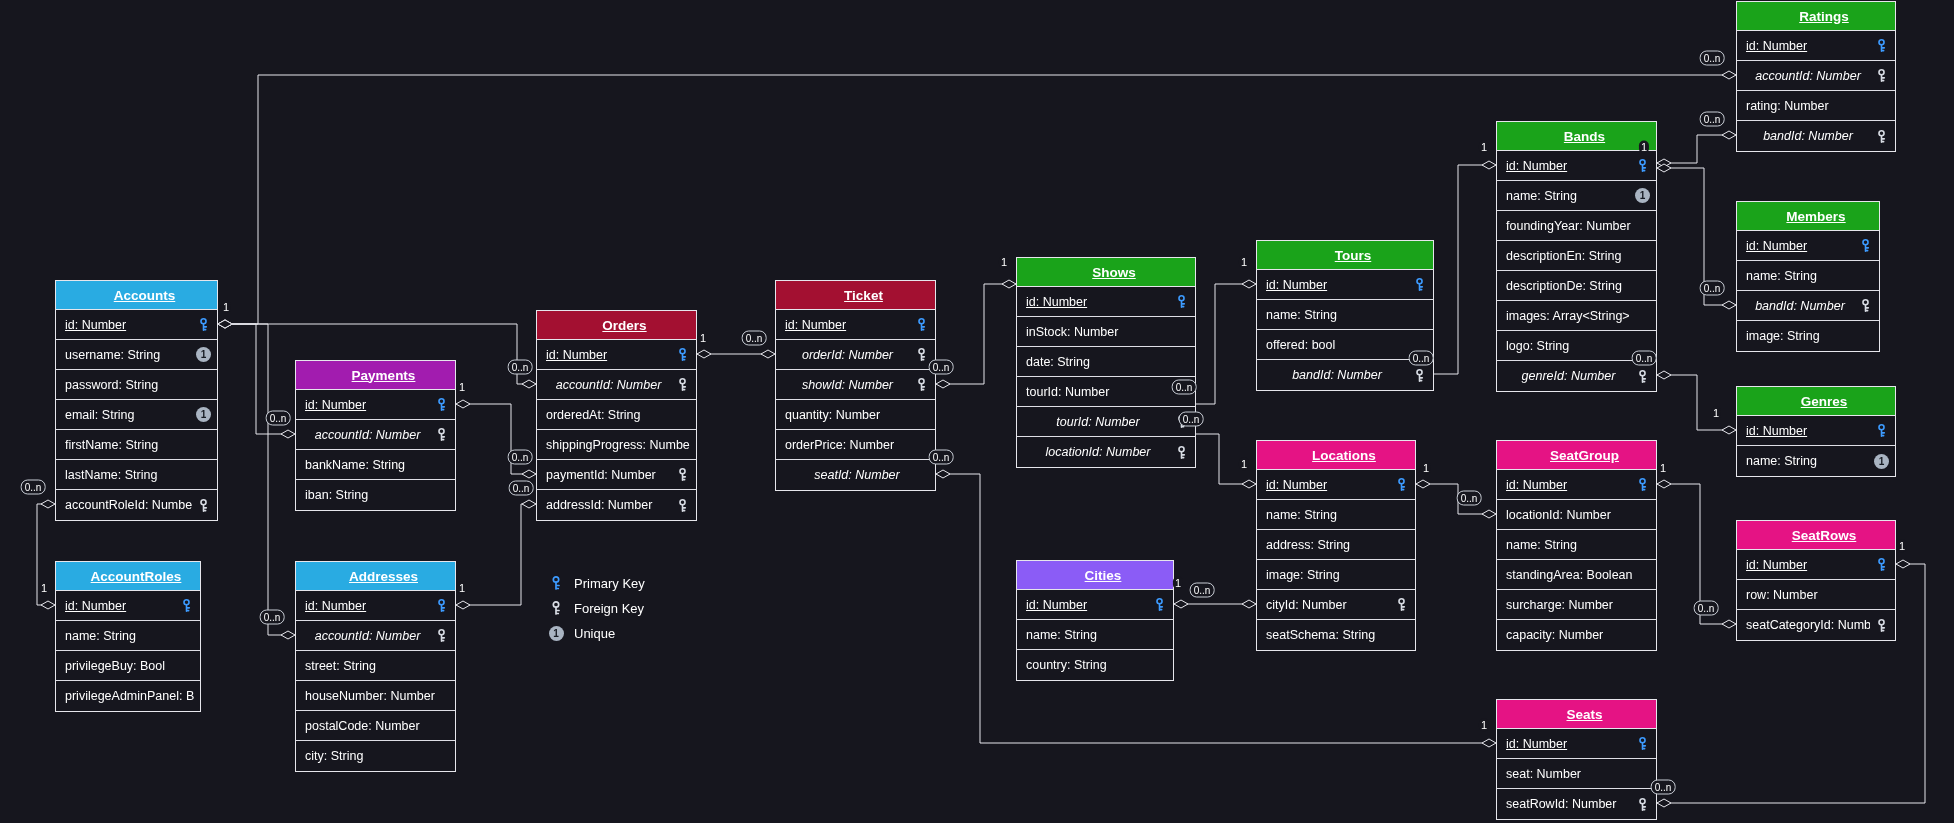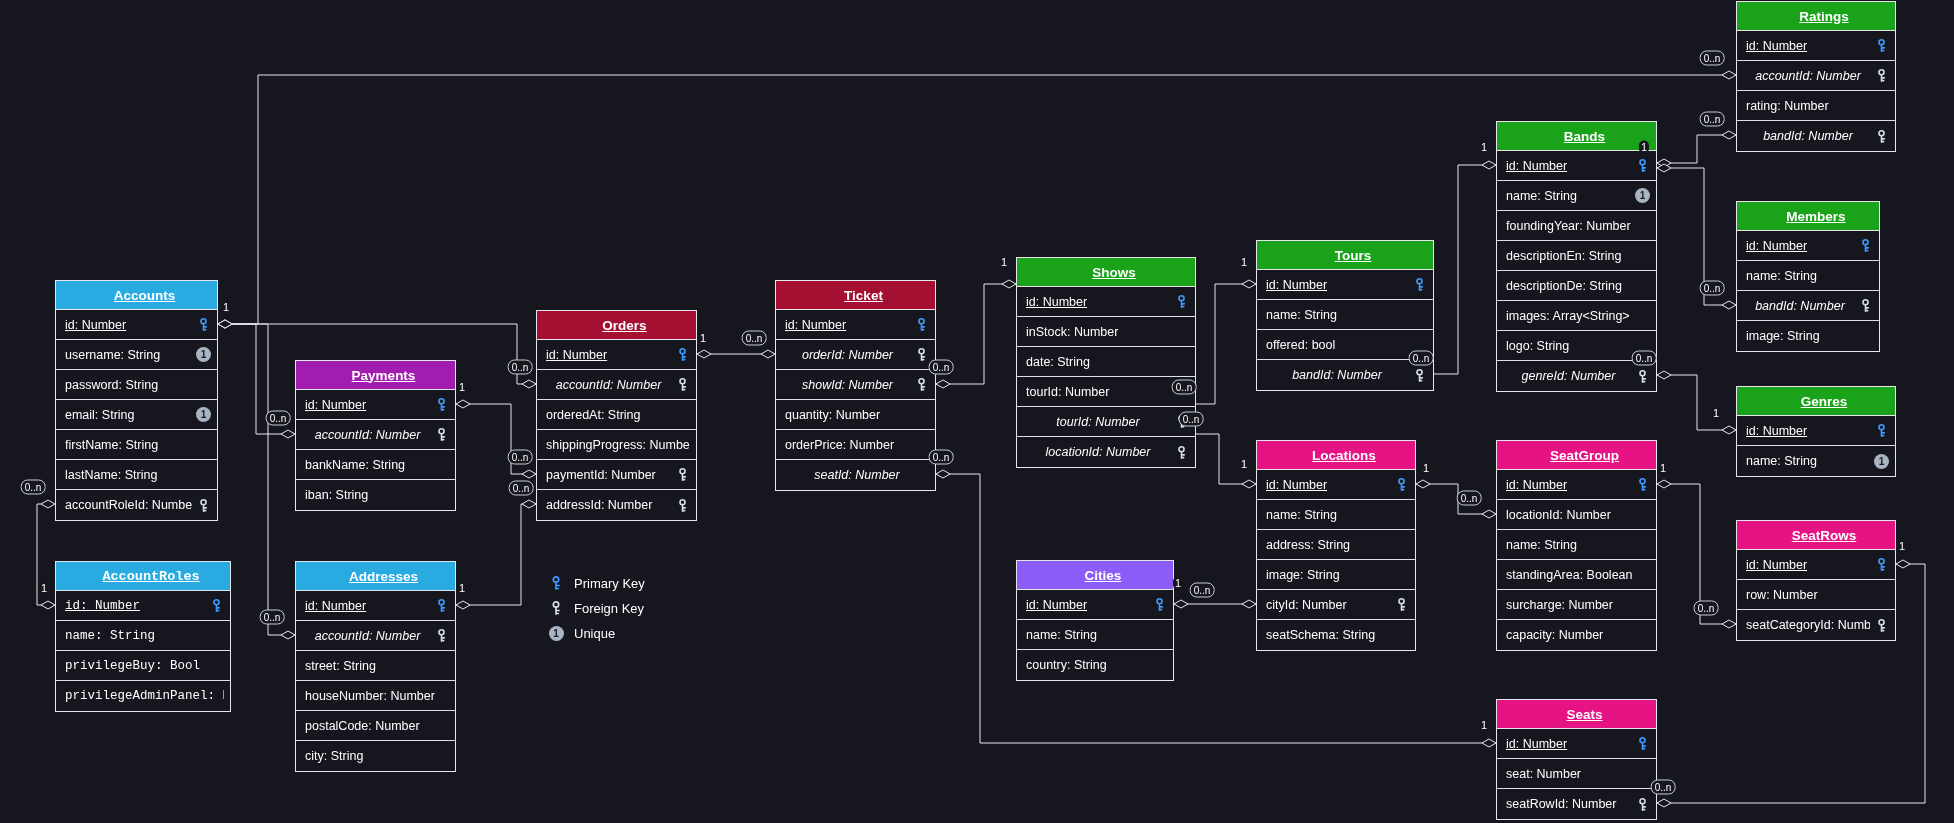--- a/index.html
+++ b/index.html
@@ -191,21 +191,21 @@
         <span class="ftext">lastName: String</span>
       </div>
       <div class="erd-row">
         <span class="ftext">accountRoleId: Number</span>
         <svg class="key-icon" width="15" height="15" viewBox="0 0 16 16">
           <circle cx="8" cy="4.5" r="2.7" fill="none" stroke="#d8dce4" stroke-width="1.7"></circle>
           <path d="M8 7.2 L8 14 M8 10.5 L11 10.5 M8 13.5 L10.3 13.5" fill="none" stroke="#d8dce4" stroke-width="1.7" stroke-linecap="round"></path>
         </svg>
       </div>
     </div>
-    <div class="erd-table" style="left: 55px; top: 561px; width: 176px; font-family: Liberation Mono, monospace;">
+    <div class="erd-table" style="left: 55px; top: 561px; width: 146px;">
       <div class="erd-header" style="background: rgb(41, 171, 226);">AccountRoles</div>
       <div class="erd-row pk">
         <span class="ftext">id: Number</span>
         <svg class="key-icon" width="15" height="15" viewBox="0 0 16 16">
           <circle cx="8" cy="4.5" r="2.7" fill="none" stroke="#3d9bff" stroke-width="1.7"></circle>
           <path d="M8 7.2 L8 14 M8 10.5 L11 10.5 M8 13.5 L10.3 13.5" fill="none" stroke="#3d9bff" stroke-width="1.7" stroke-linecap="round"></path>
         </svg>
       </div>
       <div class="erd-row">
         <span class="ftext">name: String</span>

